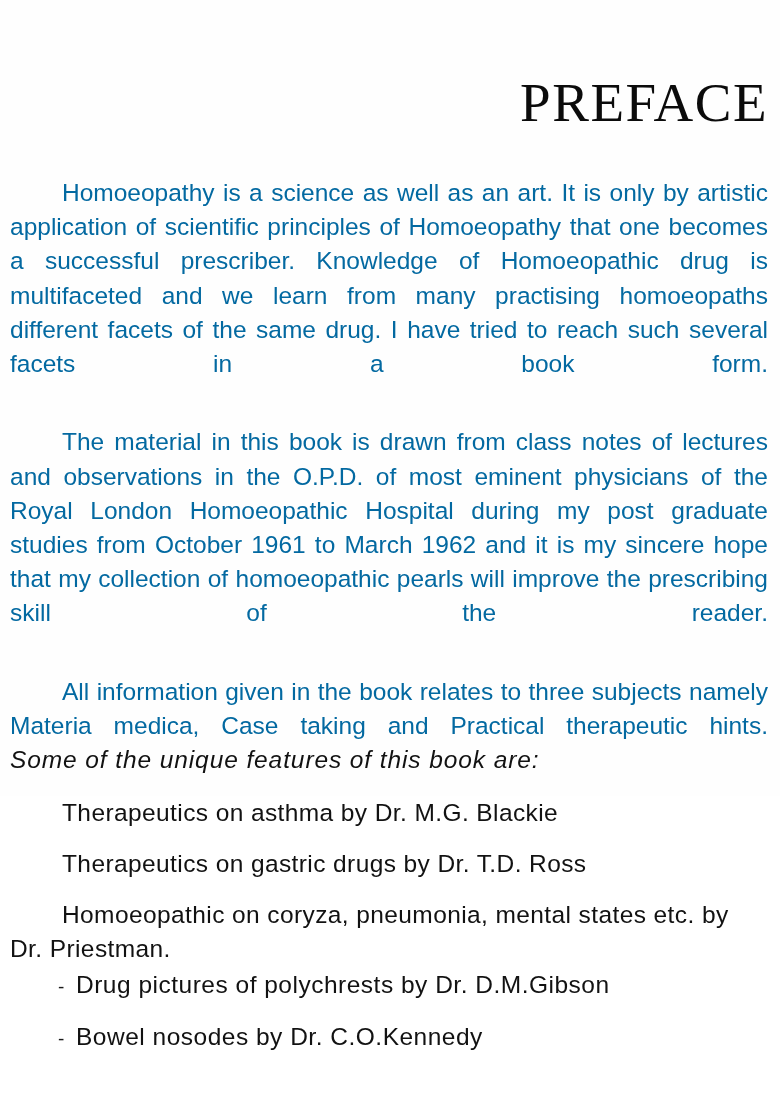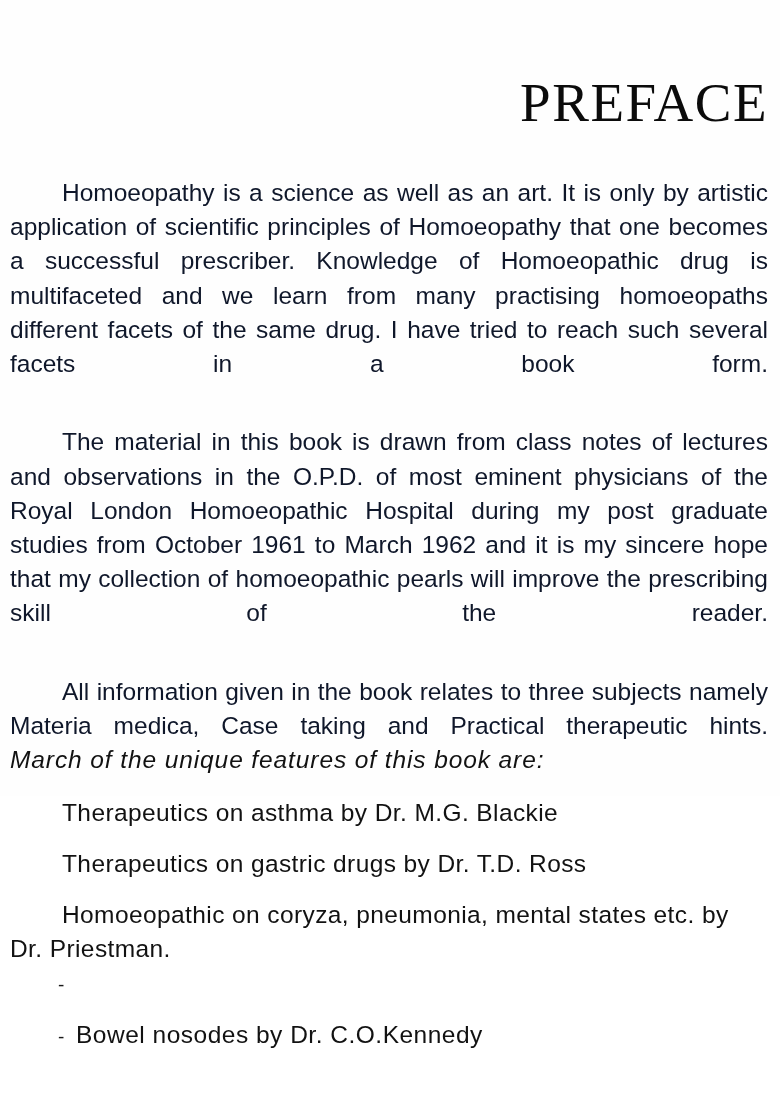--- a/index.html
+++ b/index.html
@@ -50,21 +50,21 @@
     width: 758px;
   }
 
   p.para {
     margin: 0 0 10px 0;
     font-size: 24.5px;
     line-height: 34.2px;
     text-align: justify;
     text-justify: inter-word;
     text-indent: 52px;
-    color: #0f172a;
+    color: #0369a1;
     font-weight: 400;
   }
   p.para:last-child { margin-bottom: 0; }
 
   
   p.para::after {
     content: "";
     display: inline-block;
     width: 100%;
   }
@@ -140,31 +140,32 @@
   <div class="title-block">
     <h1 class="page-title">PREFACE</h1>
   </div>
 
   <div class="body-block">
     <p class="para">Homoeopathy is a science as well as an art.  It is only by artistic application of scientific principles of Homoeopathy that one becomes a successful prescriber.  Knowledge of Homoeopathic drug is multifaceted and we learn from many practising homoeopaths different facets of the same drug.  I have tried to reach such several facets in a book form.</p>
     <p class="para">The material in this book is drawn from class notes of lectures and observations in the O.P.D. of most eminent physicians of the Royal London Homoeopathic Hospital during my post graduate studies  from October 1961 to March 1962 and it is my sincere hope that my collection of homoeopathic pearls will improve the prescribing skill of the reader.</p>
     <p class="para">All  information given in the book relates to three subjects namely Materia medica, Case taking and Practical therapeutic hints.</p>
   </div>
 
-  <div class="features-lead">March of the unique features of this book are:</div>
+  <div class="features-lead">Some of the unique features of this book are:</div>
 
   <div class="features-block">
     <div class="feature-line indented">Therapeutics on asthma by Dr. M.G. Blackie</div>
     <div class="feature-line indented">Therapeutics on gastric drugs by Dr. T.D. Ross</div>
     <div class="feature-line wrap">Homoeopathic on coryza, pneumonia, mental states etc. by Dr. Priestman.</div>
   </div>
 
   <div class="dash-block">
     <div class="dash-item">
       <span class="dash-mark">-</span>
+      <span class="dash-text">Drug pictures of polychrests by Dr. D.M.Gibson</span>
     </div>
     <div class="dash-item">
       <span class="dash-mark">-</span>
       <span class="dash-text">Bowel nosodes by Dr. C.O.Kennedy</span>
     </div>
   </div>
 
 </div>
 
 </body></html>

